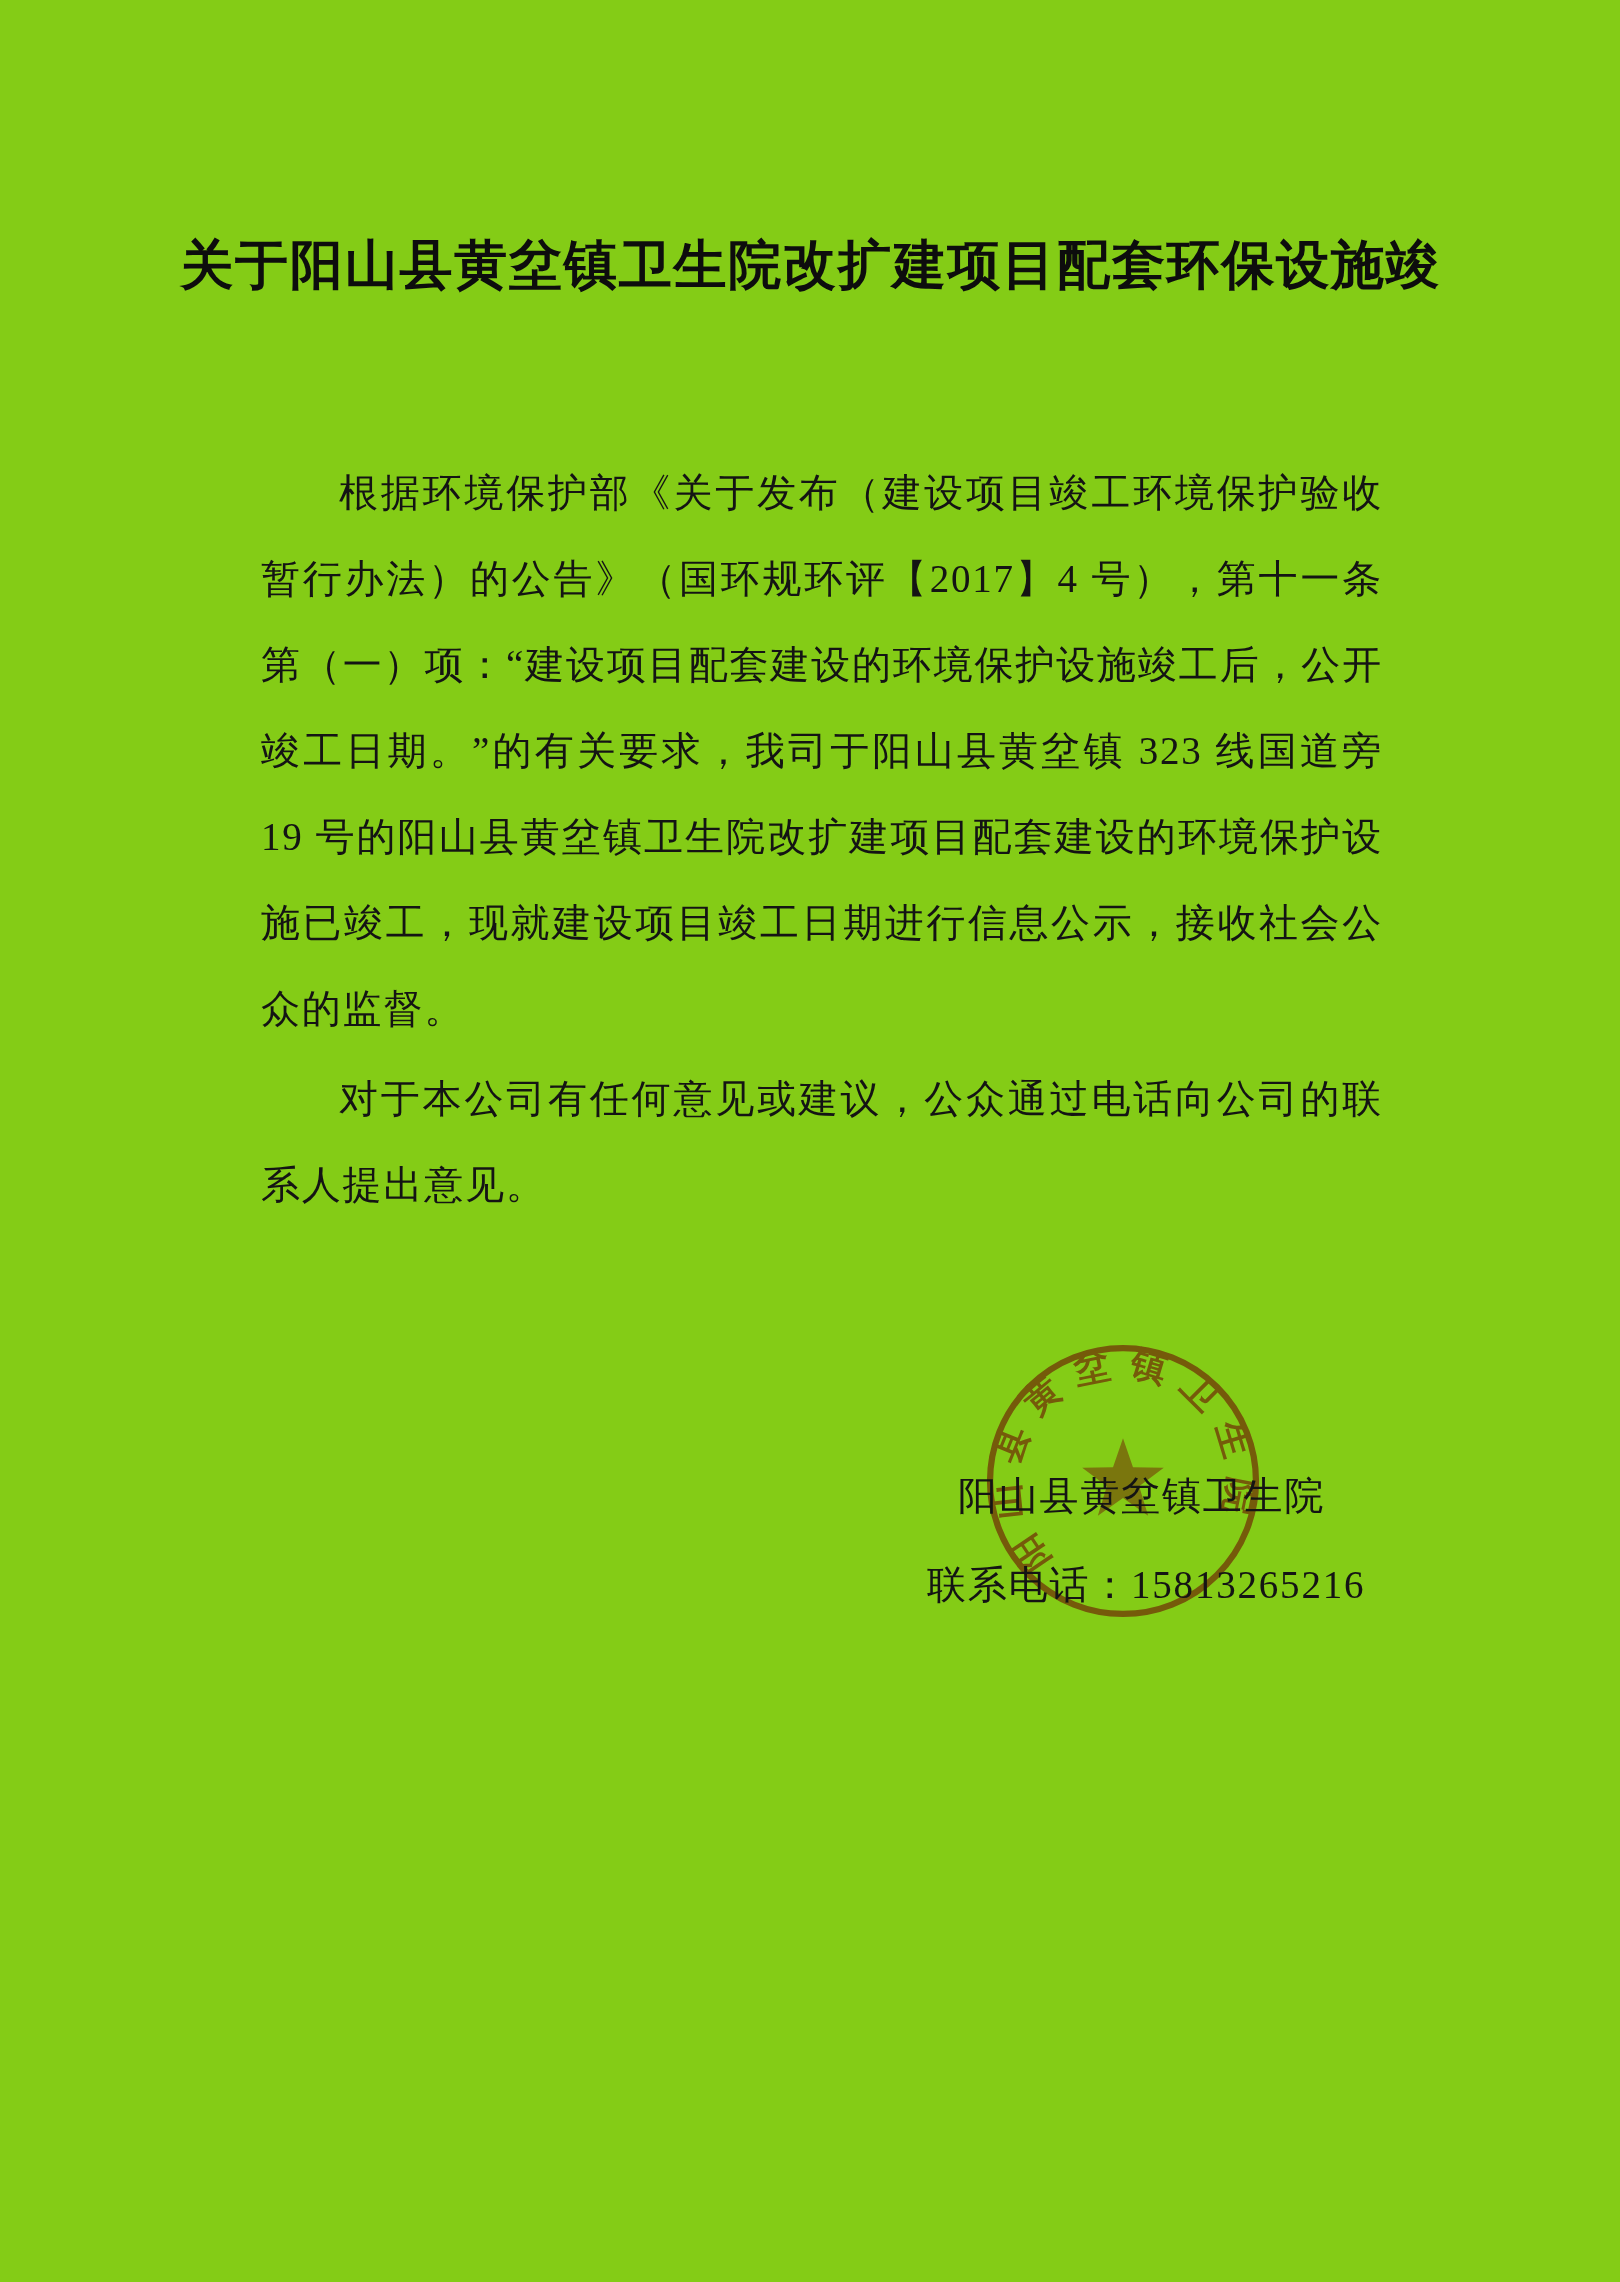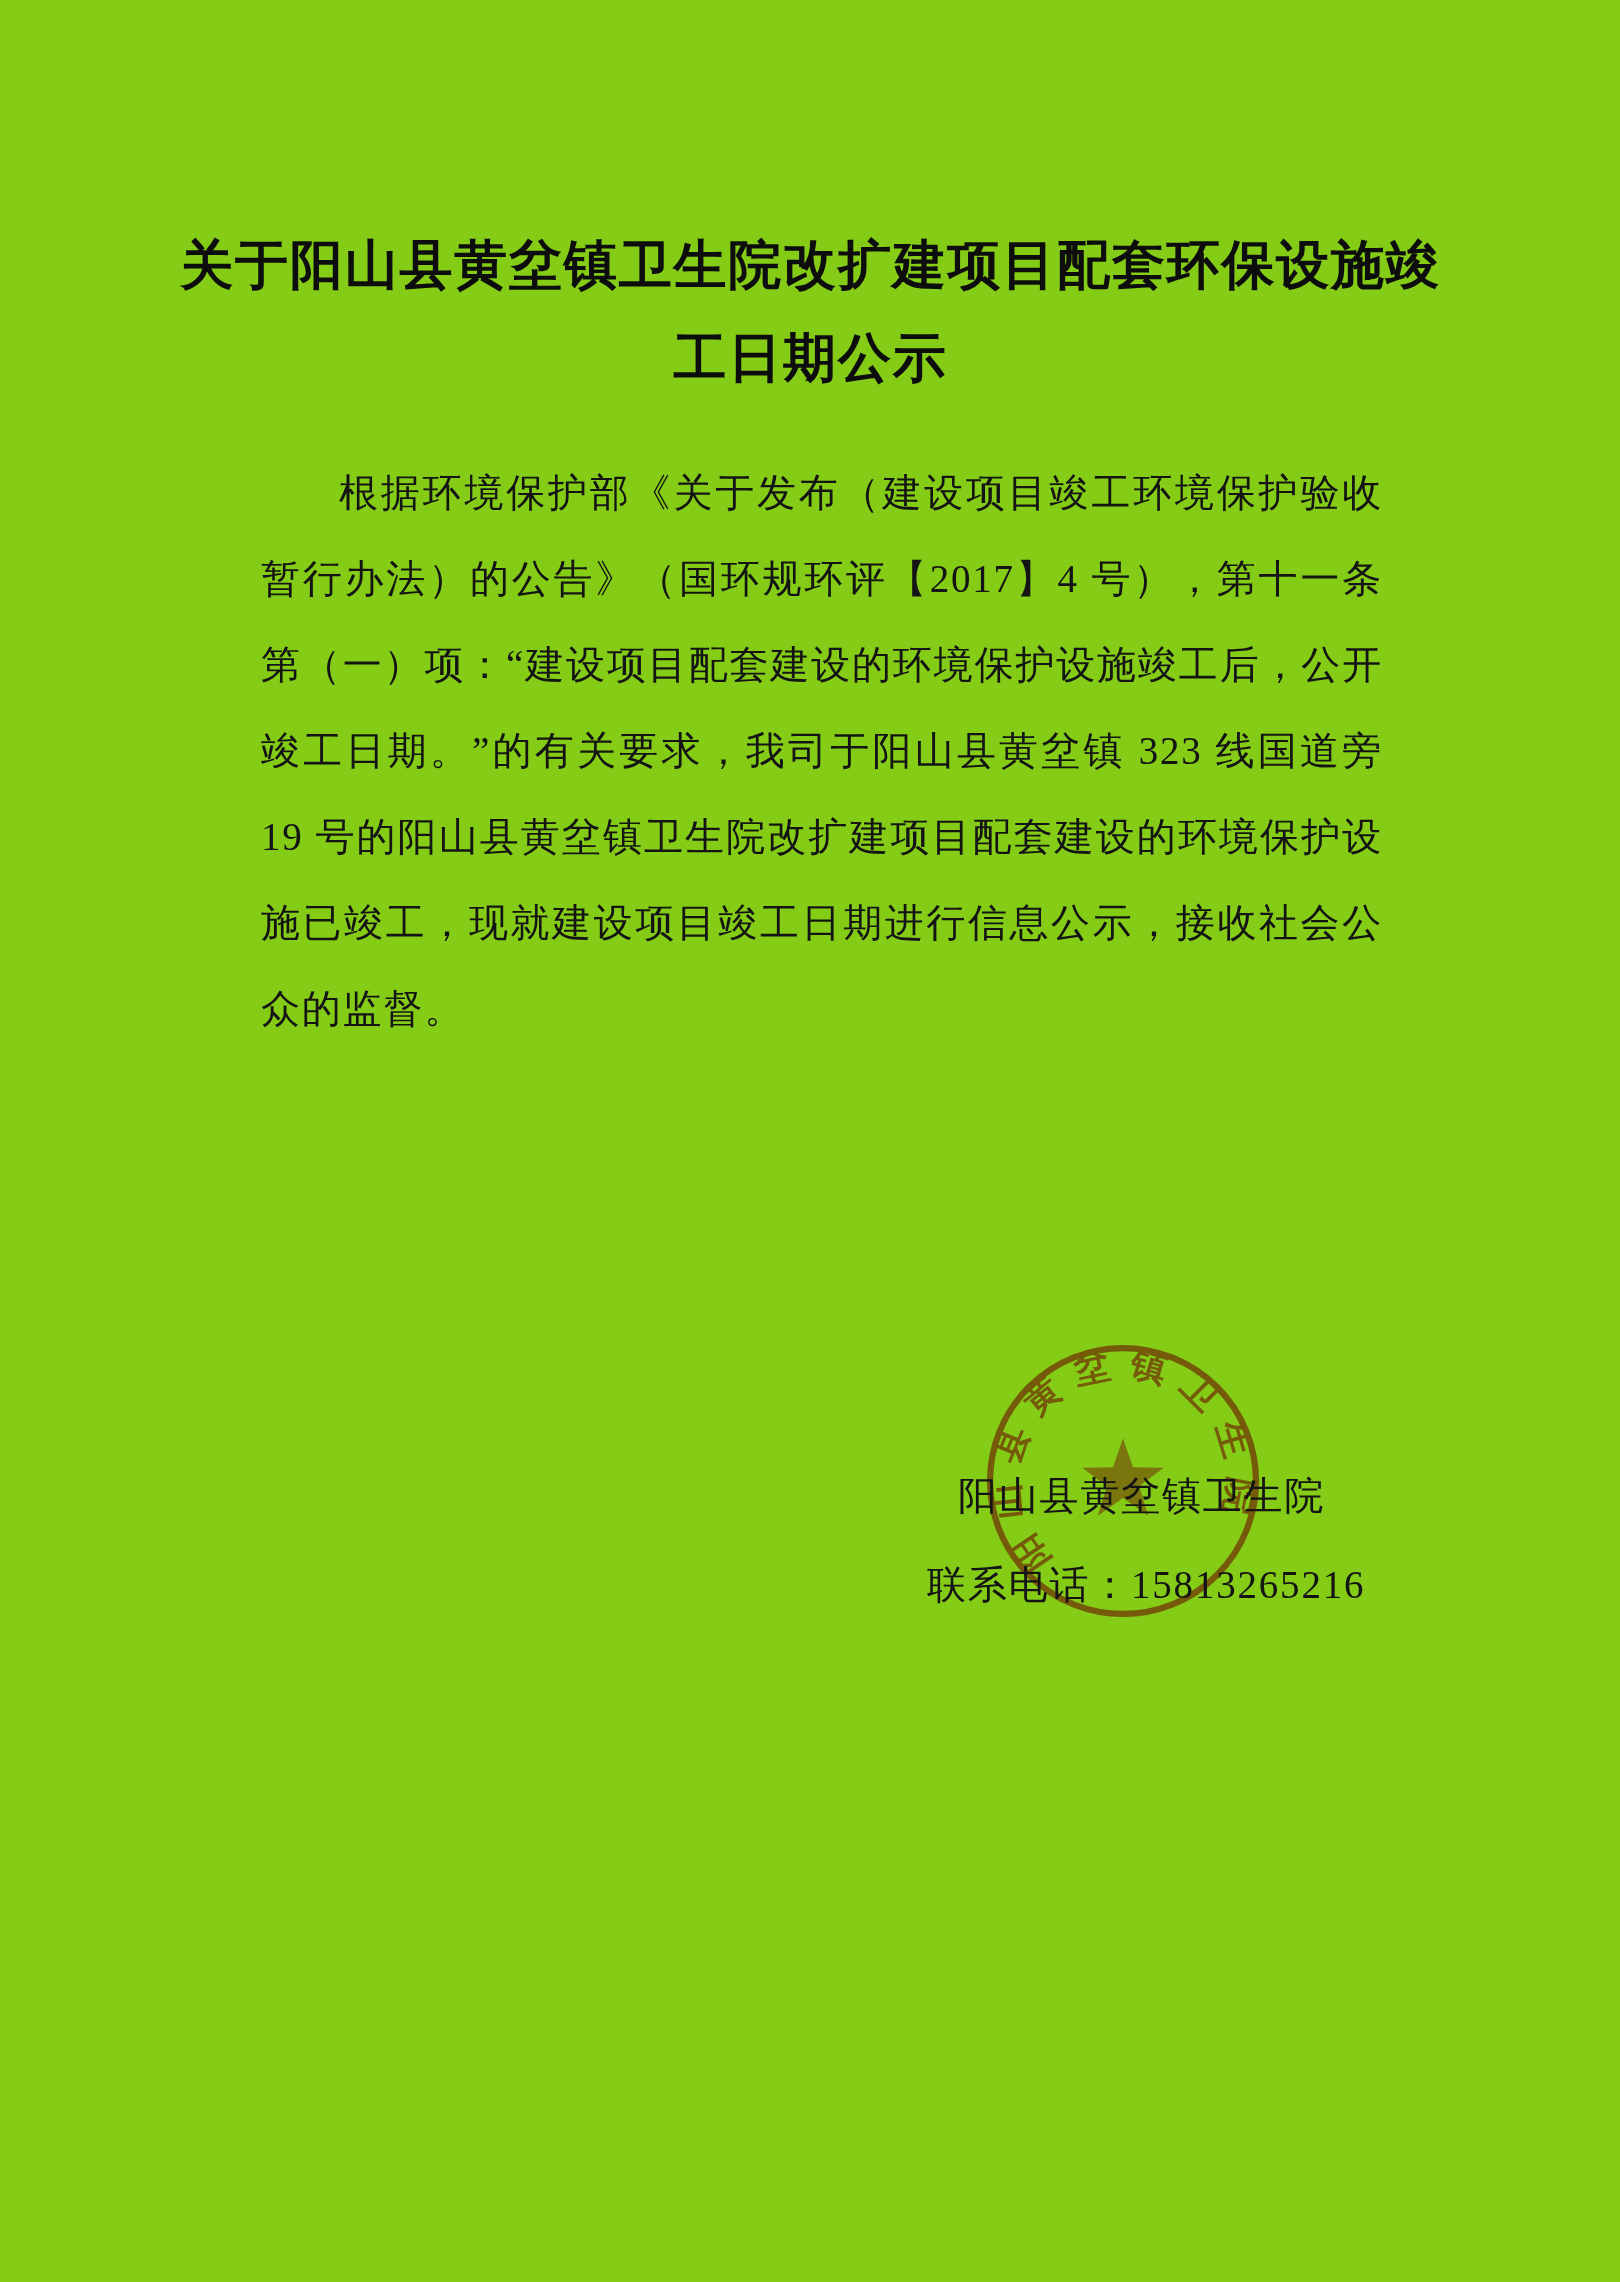--- a/index.html
+++ b/index.html
@@ -71,25 +71,25 @@
     letter-spacing: 18px;
   }
 </style>
 </head>
 <body>
 
 <div class="page">
 
   <h1 class="doc-title">
     <span>关于阳山县黄坌镇卫生院改扩建项目配套环保设施竣</span><br>
-    <span>工日期公示</span>
   </h1>
 
   <div class="doc-body">
     <p>根据环境保护部《关于发布（建设项目竣工环境保护验收暂行办法）的公告》（国环规环评【2017】4 号），第十一条第（一）项：“建设项目配套建设的环境保护设施竣工后，公开竣工日期。”的有关要求，我司于阳山县黄坌镇 323 线国道旁 19 号的阳山县黄坌镇卫生院改扩建项目配套建设的环境保护设施已竣工，现就建设项目竣工日期进行信息公示，接收社会公众的监督。</p>
+    <p>对于本公司有任何意见或建议，公众通过电话向公司的联系人提出意见。</p>
   </div>
 
   <div class="seal">
     <svg viewBox="0 0 316 316" xmlns="http://www.w3.org/2000/svg">
       <defs>
         <path id="sealArc" d="M 158 276 A 118 118 0 1 1 158 40 A 118 118 0 1 1 158 276" fill="none"></path>
       </defs>
       <circle cx="158" cy="158" r="149" fill="none" stroke-width="7" stroke="#dd5c5c"></circle>
       <polygon points="158,110 169.2,142.6 203.7,143.2 176.1,163.9 186.2,196.8 158,177 129.8,196.8 139.9,163.9 112.3,143.2 146.8,142.6" fill="#e98484"></polygon>
       <text fill="#dd5c5c">

